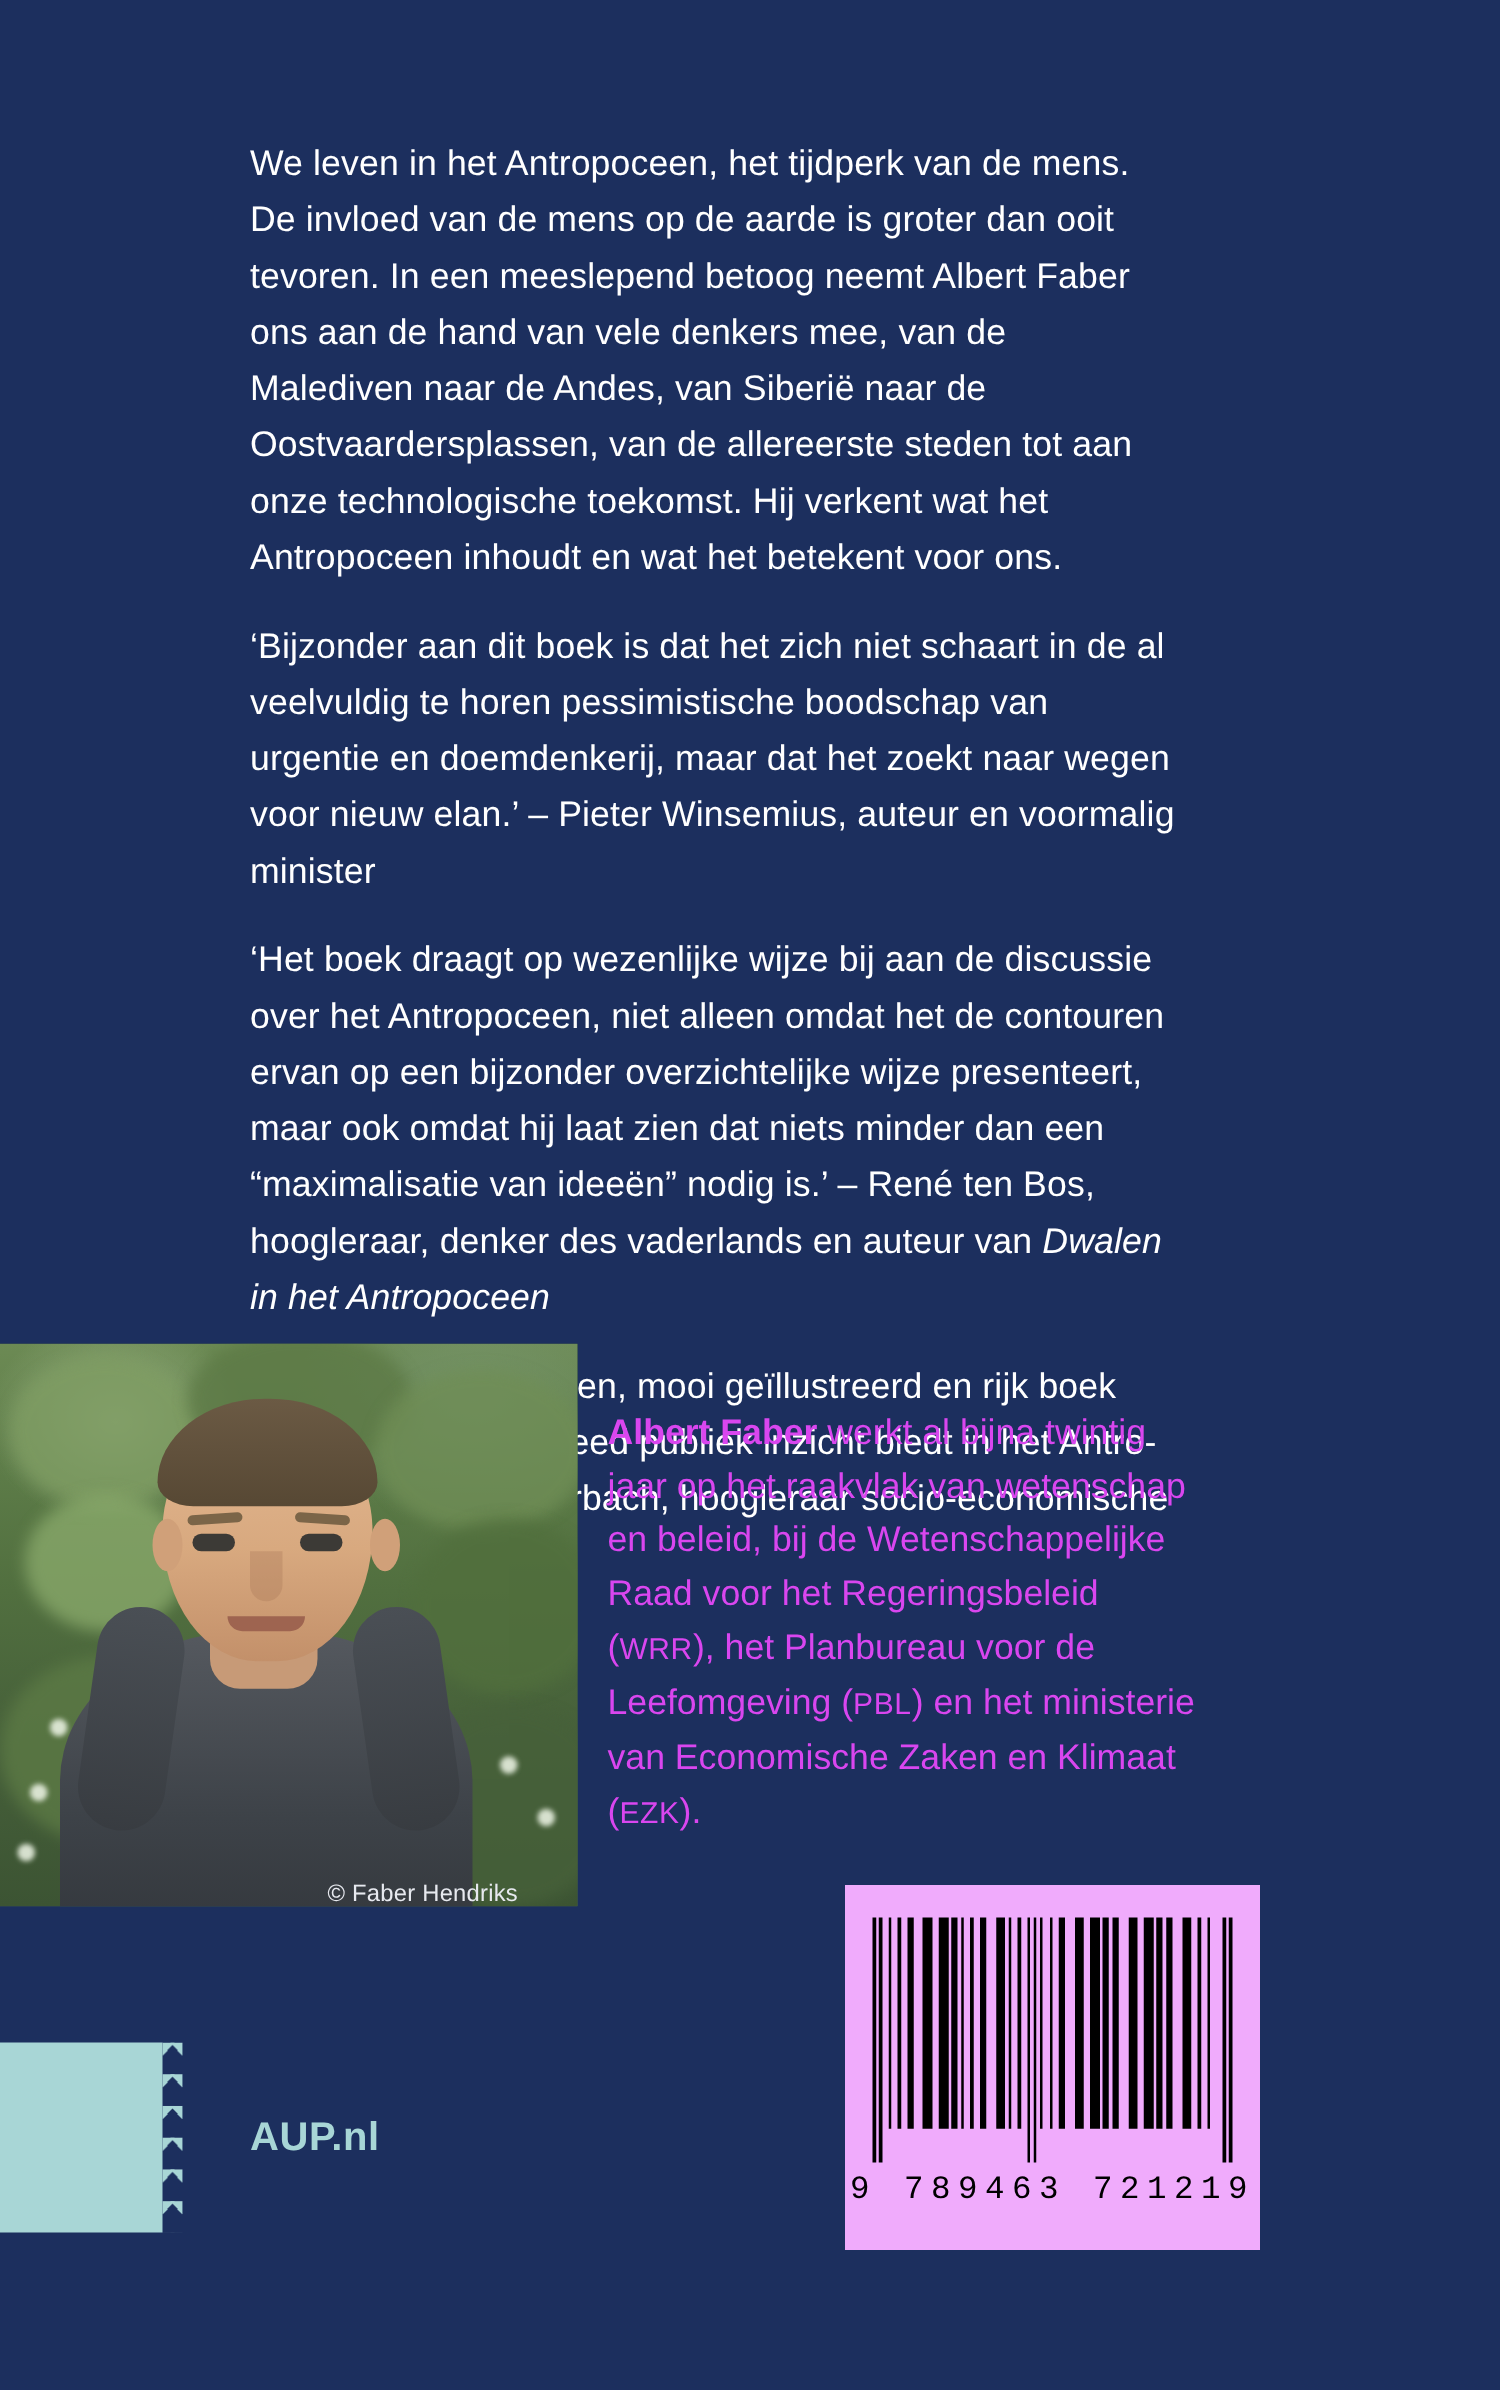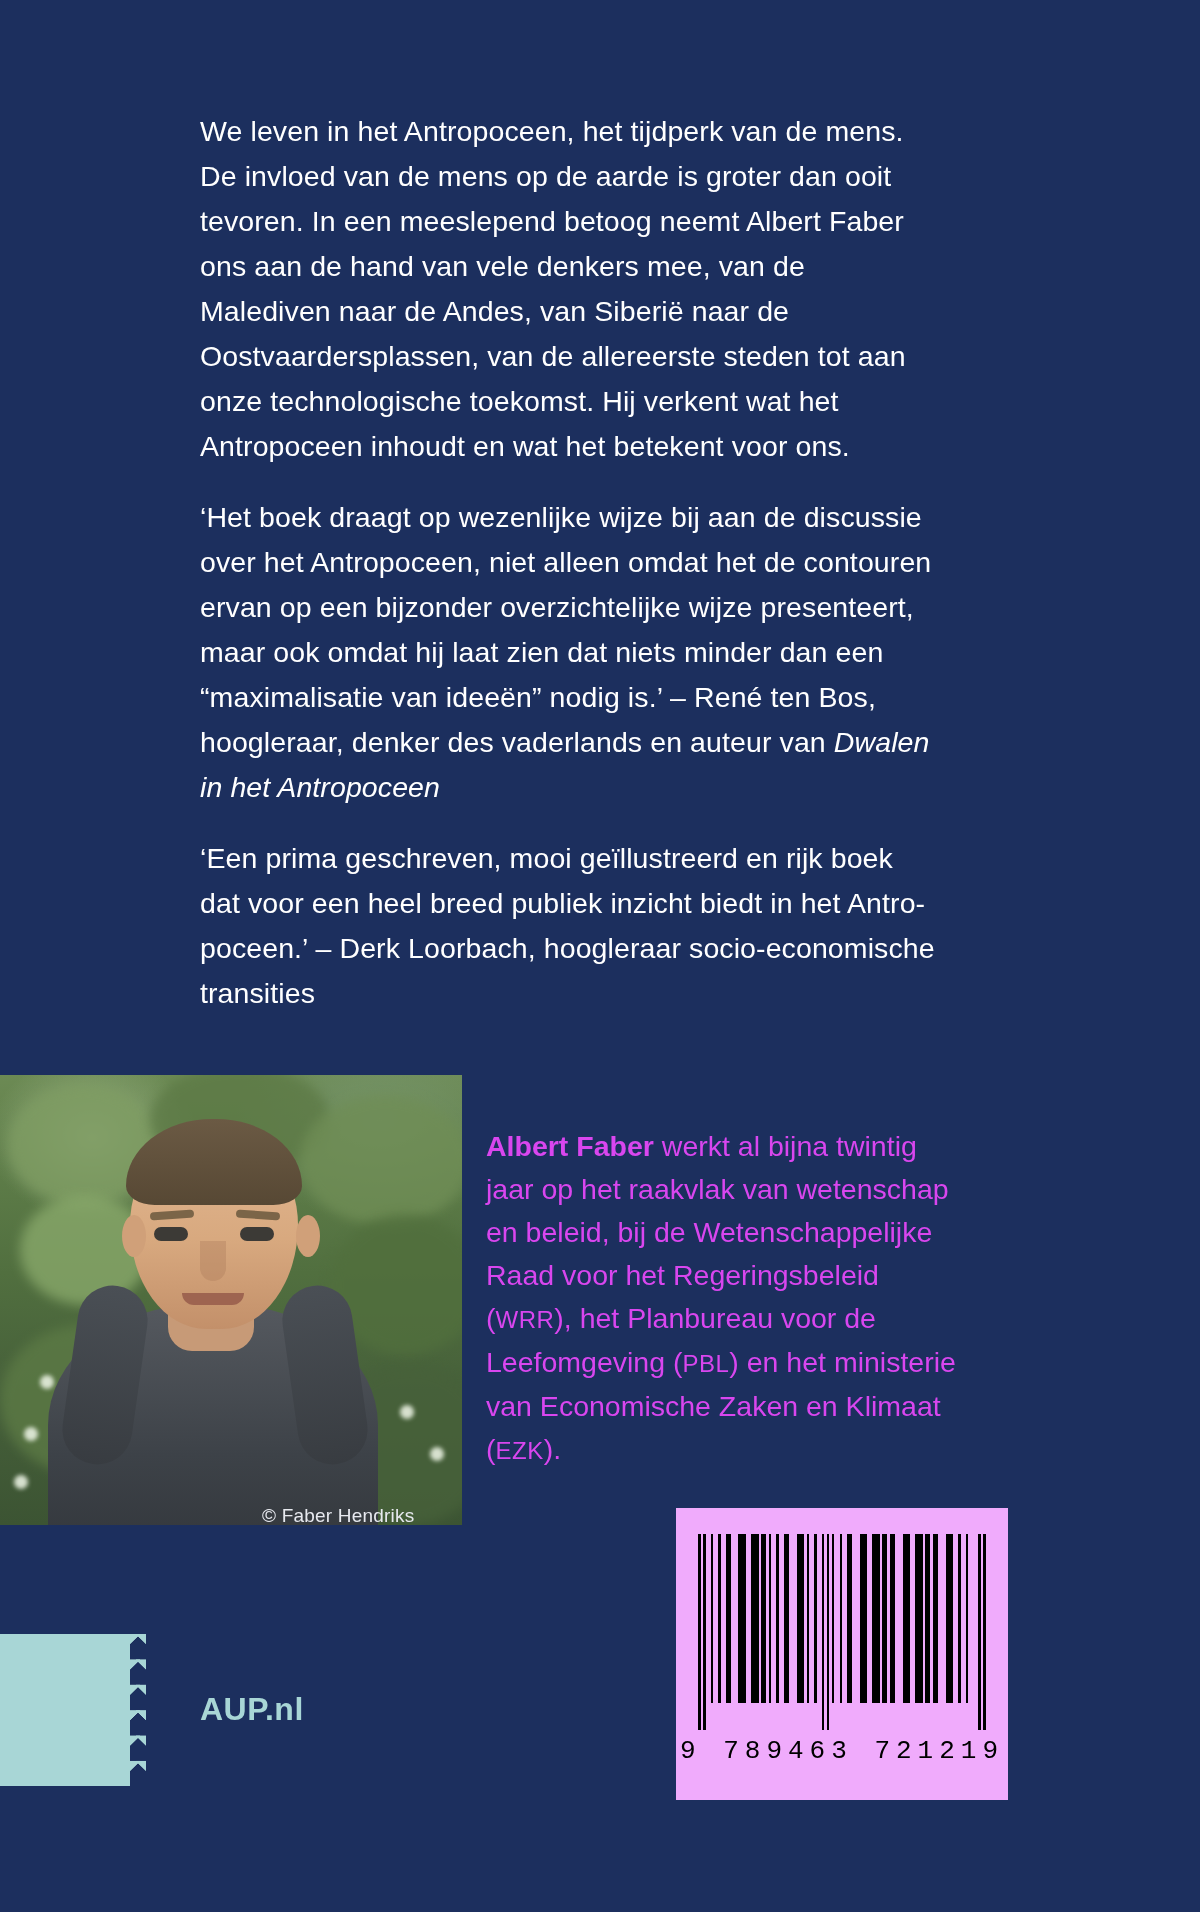--- a/index.html
+++ b/index.html
@@ -260,20 +260,21 @@
     letter-spacing: 0.5px;
   }
 </style>
 </head>
 <body>
 
 <div class="page">
 
   <div class="blurbs">
     <p class="para">We leven in het Antropoceen, het tijdperk van de mens. De invloed van de mens op de aarde is groter dan ooit tevoren. In een meeslepend betoog neemt Albert Faber ons aan de hand van vele denkers mee, van de Malediven naar de Andes, van Siberië naar de Oostvaardersplassen, van de allereerste steden tot aan onze technologische toekomst. Hij verkent wat het Antropoceen inhoudt en wat het betekent voor ons.</p>
+    <p class="para">‘Bijzonder aan dit boek is dat het zich niet schaart in de al veelvuldig te horen pessimistische boodschap van urgentie en doemdenkerij, maar dat het zoekt naar wegen voor nieuw elan.’ – Pieter Winsemius, auteur en voormalig minister</p>
     <p class="para">
       <span>‘Het boek draagt op wezenlijke wijze bij aan de discussie over het Antropoceen, niet alleen omdat het de contouren ervan op een bijzonder overzichtelijke wijze presenteert, maar ook omdat hij laat zien dat niets minder dan een “maximalisatie van ideeën” nodig is.’ – René ten Bos, hoogleraar, denker des vaderlands en auteur van </span><em>Dwalen in het Antropoceen</em>
     </p>
     <p class="para last">‘Een prima geschreven, mooi geïllustreerd en rijk boek dat voor een heel breed publiek inzicht biedt in het Antro-poceen.’ – Derk Loorbach, hoogleraar socio-economische transities</p>
   </div>
 
   <div class="author-photo">
     <div class="photo-canvas">
       <div class="foliage f1"></div>
       <div class="foliage f2"></div>

